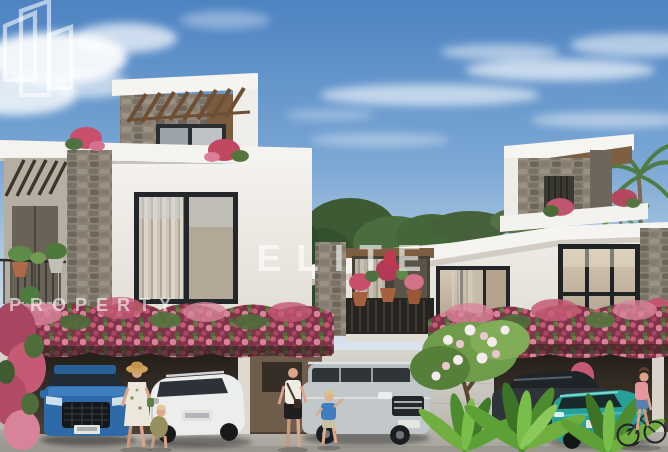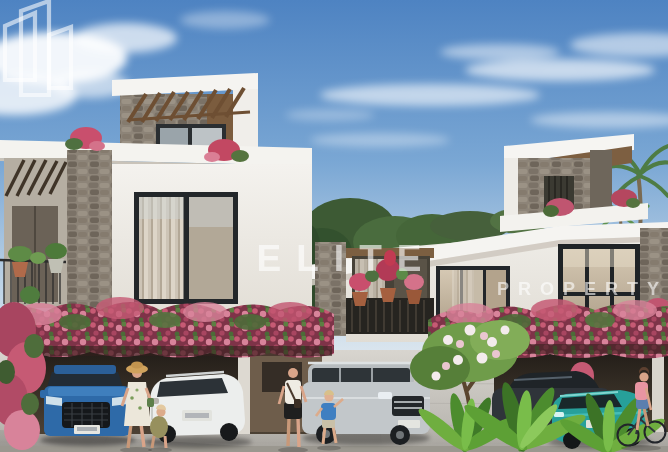--- a/index.html
+++ b/index.html
@@ -10,21 +10,21 @@
   }
   .stage svg{position:absolute;left:0;top:0;display:block;}
   .watermark{position:absolute;left:0;top:0;width:668px;height:452px;pointer-events:none;}
   .wm-logo{position:absolute;left:299px;top:151px;width:82px;height:100px;}
   .wm-elite{
     position:absolute;top:240px;left:0;right:0;text-align:center;
     font-size:37px;font-weight:700;letter-spacing:15px;padding-left:25px;
     color:rgba(255,255,255,0.62);line-height:1;
   }
   .wm-property{
-    position:absolute;top:280px;left:0;right:0;text-align:right;
+    position:absolute;top:296px;left:0;right:0;text-align:left;
     font-size:18px;font-weight:600;letter-spacing:9px;padding-left:9px;
     color:rgba(255,255,255,0.60);line-height:1;
   }
 </style>
 </head>
 <body>
 
 <div class="stage" role="img" aria-label="Rendering of modern two-storey stone and white villas with rooftop pergolas, bougainvillea-covered carports, parked cars, pedestrians and a cyclist on a sunny street">
 
 <svg width="668" height="452" viewBox="0 0 668 452">

